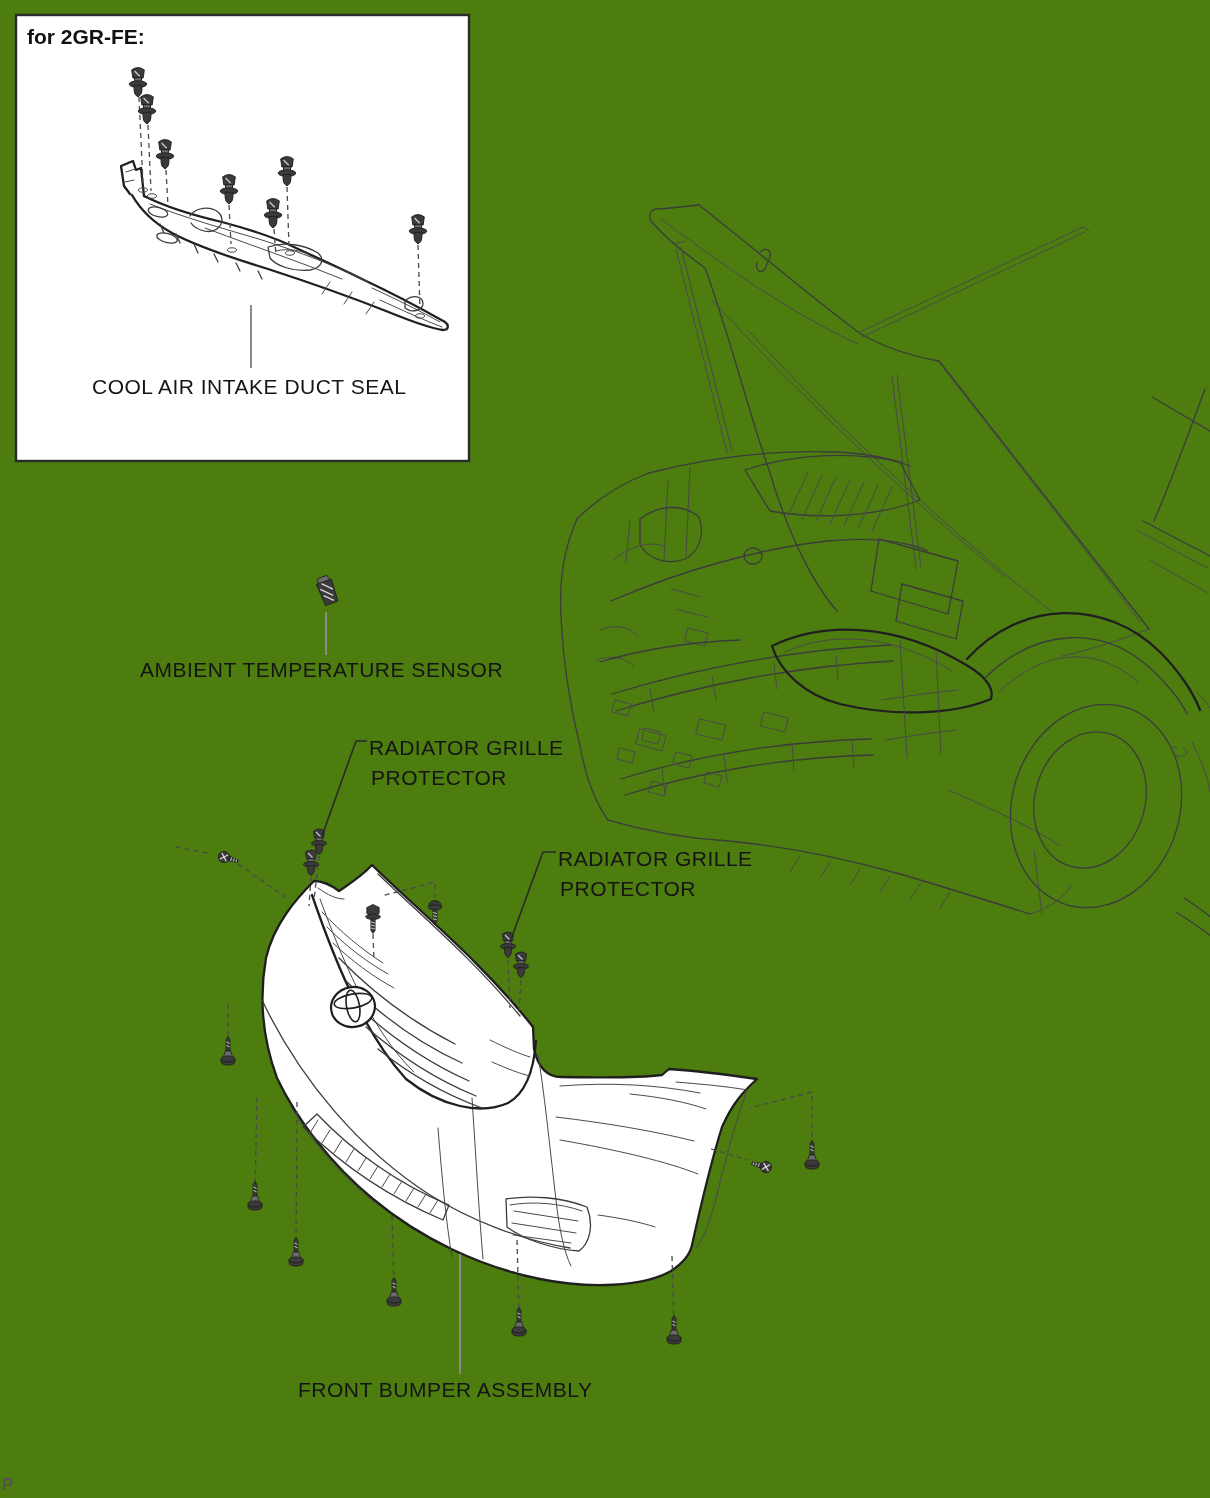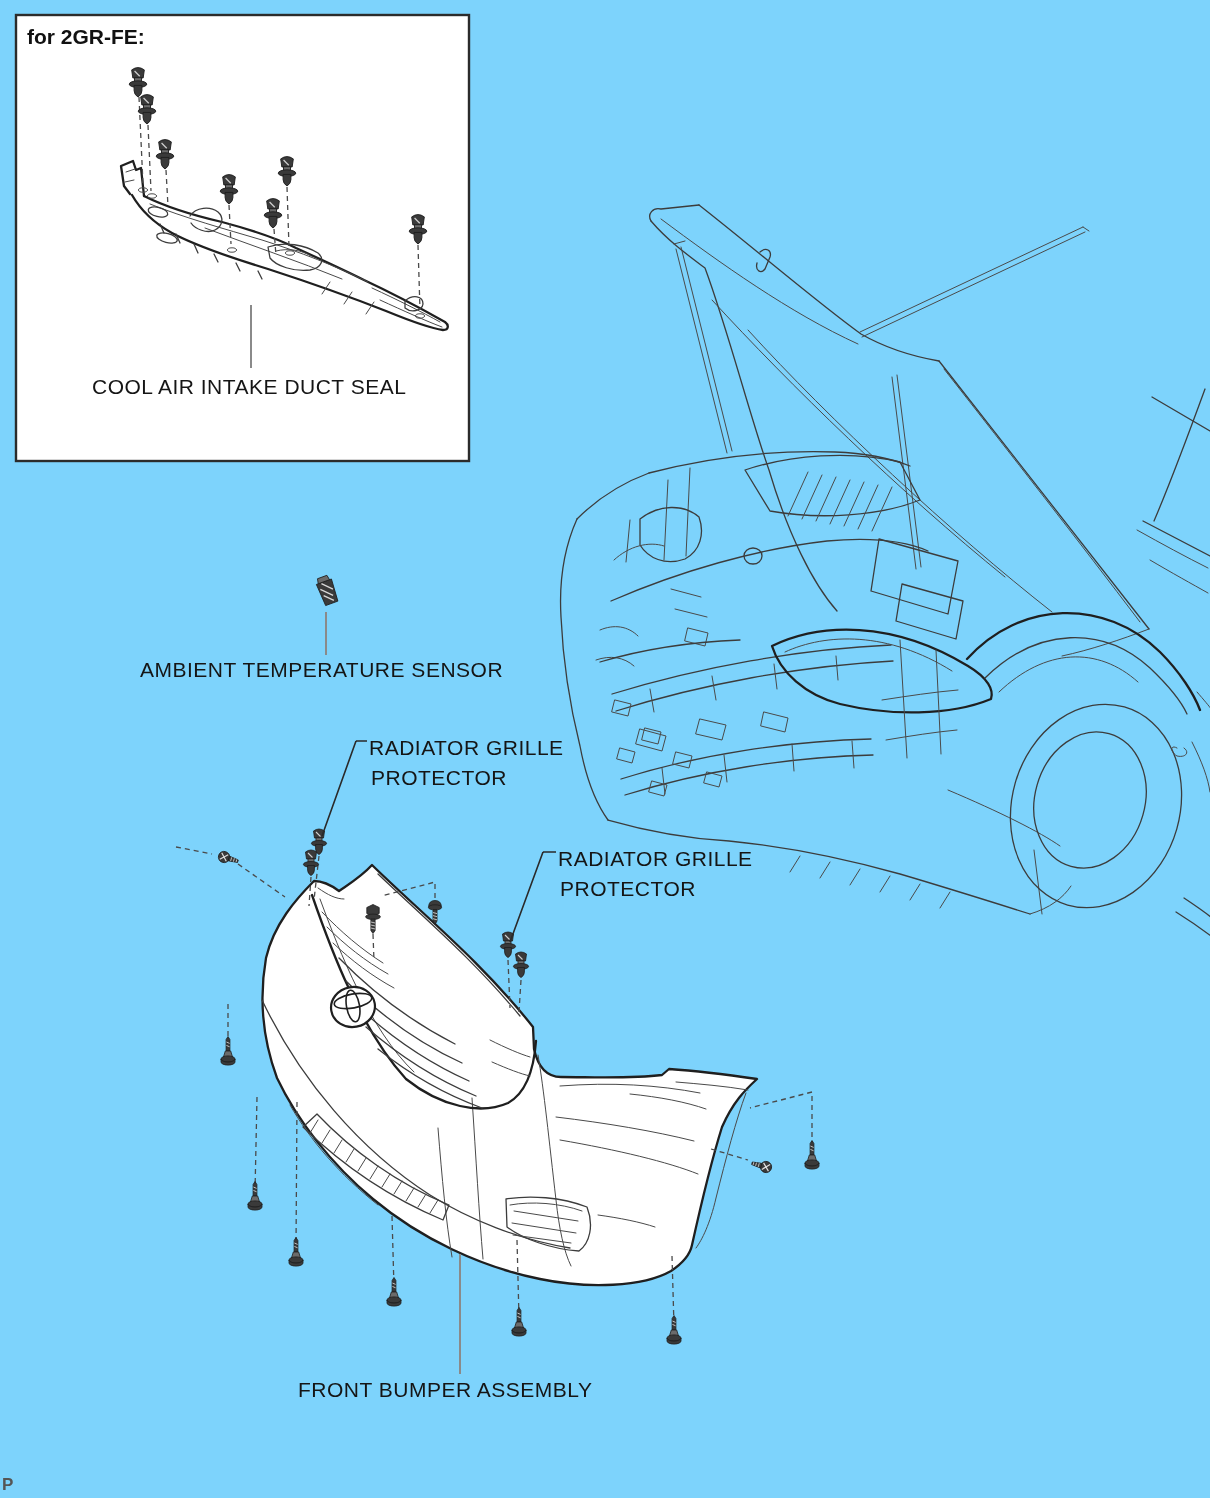--- a/index.html
+++ b/index.html
@@ -1,16 +1,16 @@
 <!DOCTYPE html>
 <html><head>
 <meta charset="utf-8">
 <style>
   html,body{margin:0;padding:0;background:#e8e8e8;}
-  .canvas{position:relative;width:1210px;height:1498px;background:#7dd3fc;overflow:hidden;
+  .canvas{position:relative;width:1210px;height:1498px;background:#4d7c0f;overflow:hidden;
           font-family:"Liberation Sans", sans-serif;}
   svg{position:absolute;left:0;top:0;}
   .lbl{font-family:"Liberation Sans",sans-serif;font-size:21px;fill:#151515;letter-spacing:0.5px;}
   .lbl-bold{font-family:"Liberation Sans",sans-serif;font-size:21px;font-weight:bold;fill:#111;}
   .pmark{font-family:"Liberation Sans",sans-serif;font-size:17px;font-weight:bold;fill:#555;}
   .ln{stroke:#3c3c3c;stroke-width:1.3;fill:none;stroke-linecap:round;stroke-linejoin:round;}
   .ln-f{stroke:#4a4a4a;stroke-width:1;fill:none;stroke-linecap:round;stroke-linejoin:round;}
   .ln-b{stroke:#1f1f1f;stroke-width:2.3;fill:none;stroke-linecap:round;stroke-linejoin:round;}
   .dash{stroke:#4a4a4a;stroke-width:1.3;fill:none;stroke-dasharray:5 4;stroke-linecap:butt;}
   .leader{stroke:#8a8a8a;stroke-width:2;fill:none;}

